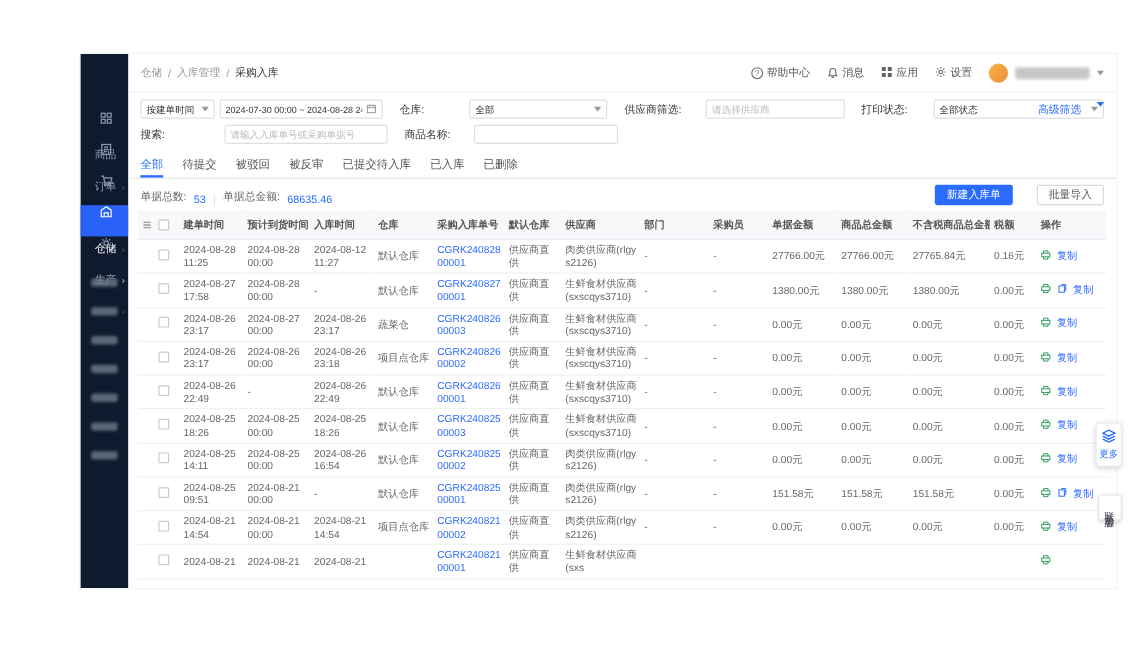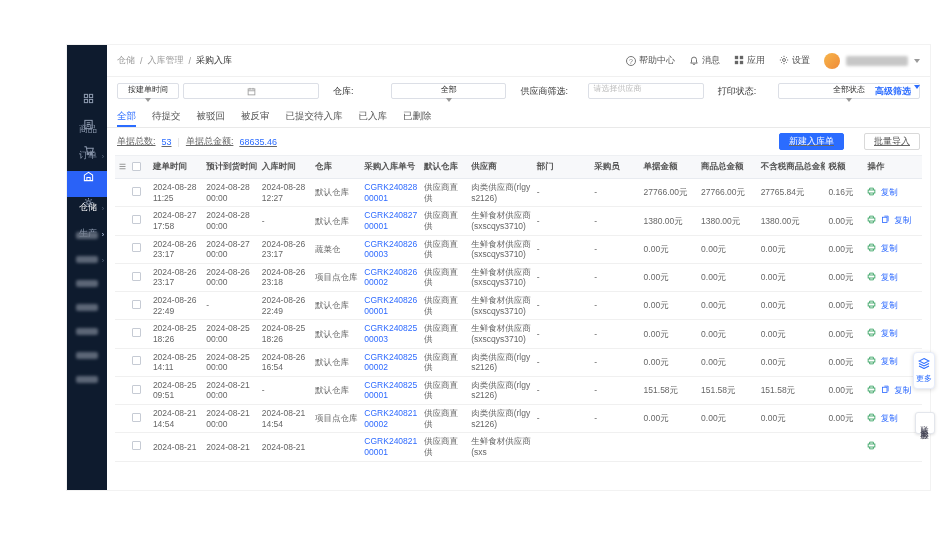--- a/index.html
+++ b/index.html
@@ -41,38 +41,38 @@
   .caret-down { width:0; height:0; border-left:3px solid transparent; border-right:3px solid transparent; border-top:4px solid #999; display:inline-block; }
 
   
   .filters { position:relative; padding:6px 10px 4px; flex:0 0 auto; }
   .f-row { display:flex; align-items:center; margin-bottom:5px; }
   .f-label { font-size:9px; color:#333; margin-right:4px; white-space:nowrap; }
   .w62 { width:62px; flex:0 0 62px; }
   .w54 { width:54px; flex:0 0 54px; }
   .w64 { width:64px; flex:0 0 64px; }
   .w56 { width:56px; flex:0 0 56px; }
-  .ctrl { height:16px; border:1px solid #dcdfe6; border-radius:2px; display:flex; align-items:center; padding:0 4px; font-size:8px; color:#333; background:#fff; gap:3px;flex-direction:column; }
+  .ctrl { height:16px; border:1px solid #dcdfe6; border-radius:2px; display:flex; align-items:center; padding:0 4px; font-size:8px; color:#333; background:#fff; gap:3px; }
   .ctrl .grow { flex:1; }
   .ctrl input { border:none; outline:none; width:100%; font-size:8px; color:#333; font-family:inherit; background:transparent; }
   .ctrl input::placeholder { color:#bbb; }
   .gap14 { margin-left:14px; }
-  .adv-link { position:absolute; right:10px; top:8px; color:#2b6cff; font-size:9px; display:flex; align-items:flex-start; gap:3px; cursor:pointer;font-weight:bold; }
+  .adv-link { position:absolute; right:10px; top:8px; color:#2b6cff; font-size:9px; display:flex; align-items:flex-start; gap:13px; cursor:pointer; }
   .adv-link .caret-down { border-top-color:#2b6cff; }
   .btn { height:17px; border-radius:2px; font-size:9px; padding:0 9px; display:inline-flex; align-items:center; gap:3px; cursor:pointer; }
   .btn-primary { background:#2b6cff; color:#fff; border:1px solid #2b6cff; }
   .btn-plain { background:#fff; color:#555; border:1px solid #d9d9d9; }
 
   
   .tabs { display:flex; gap:16px; padding:0 10px; border-bottom:1px solid #e9e9e9; height:20px; flex:0 0 20px; }
   .tab { font-size:9.5px; color:#555; display:flex; align-items:center; cursor:pointer; border-bottom:2px solid transparent; }
   .tab.active { color:#2b6cff; border-bottom-color:#2b6cff; }
 
   
-  .summary { display:flex; align-items:center; padding:5px 10px; font-size:9px; color:#666; gap:6px; flex:0 0 26px;text-decoration:underline; }
+  .summary { display:flex; align-items:flex-end; padding:5px 10px; font-size:9px; color:#666; gap:6px; flex:0 0 26px; }
   .num-blue { color:#2b6cff; }
   .sum-sep { color:#ddd; }
   .summary .right { margin-left:auto; display:flex; gap:20px; }
 
   
   .table-wrap { padding:0 8px; flex:1; overflow:hidden; }
   table { width:100%; border-collapse:collapse; table-layout:fixed; font-size:8.5px; }
   thead th { background:#f7f8fa; color:#555; font-weight:bold; text-align:left; padding:5px 3px; border-top:1px solid #eef0f3; border-bottom:1px solid #e8ebf0; white-space:nowrap; overflow:hidden; }
   tbody td { padding:3px; border-bottom:1px solid #f0f0f0; color:#666; word-break:break-all; line-height:1.25; height:28px; vertical-align:middle; }
   .c-exp{width:14px} .c-cb{width:20px} .c-created{width:52px} .c-expected{width:54px} .c-inbound{width:52px}
@@ -226,20 +226,30 @@
           <div class="f-label w64 gap14">供应商筛选:</div>
           <div class="ctrl" style="width:120px;">
             <input placeholder="请选择供应商" style="">
           </div>
           <div class="f-label w56 gap14">打印状态:</div>
           <div class="ctrl" style="width:148px;">
             <span class="grow">全部状态</span>
             <span class="caret-down"></span>
           </div>
         </div>
+        <div class="f-row">
+          <div class="f-label w62">搜索:</div>
+          <div class="ctrl" style="width:136px;margin-left:4px;">
+            <input placeholder="请输入入库单号或采购单据号" style="">
+          </div>
+          <div class="f-label w54 gap14">商品名称:</div>
+          <div class="ctrl" style="width:120px;">
+            <input placeholder="" style="">
+          </div>
+        </div>
         <div class="adv-link">
           <span>高级筛选</span>
           <span class="caret-down"></span>
         </div>
       </section>
 
       <nav class="tabs">
         <div class="tab active">
             <span>全部</span>
           </div>
@@ -316,21 +326,21 @@
               <th>税额</th>
               <th>操作</th>
             </tr>
           </thead>
           <tbody>
             <tr>
                 <td></td>
                 <td><span class="cb"></span></td>
                 <td>2024-08-28 11:25</td>
                 <td>2024-08-28 00:00</td>
-                <td>2024-08-28 12:27</td>
+                <td>2024-08-12 11:27</td>
                 <td>默认仓库</td>
                 <td><a class="link">CGRK24082800001</a></td>
                 <td>供应商直供</td>
                 <td>肉类供应商(rlgys2126)</td>
                 <td>-</td>
                 <td>-</td>
                 <td>27766.00元</td>
                 <td>27766.00元</td>
                 <td>27765.84元</td>
                 <td>0.16元</td>

